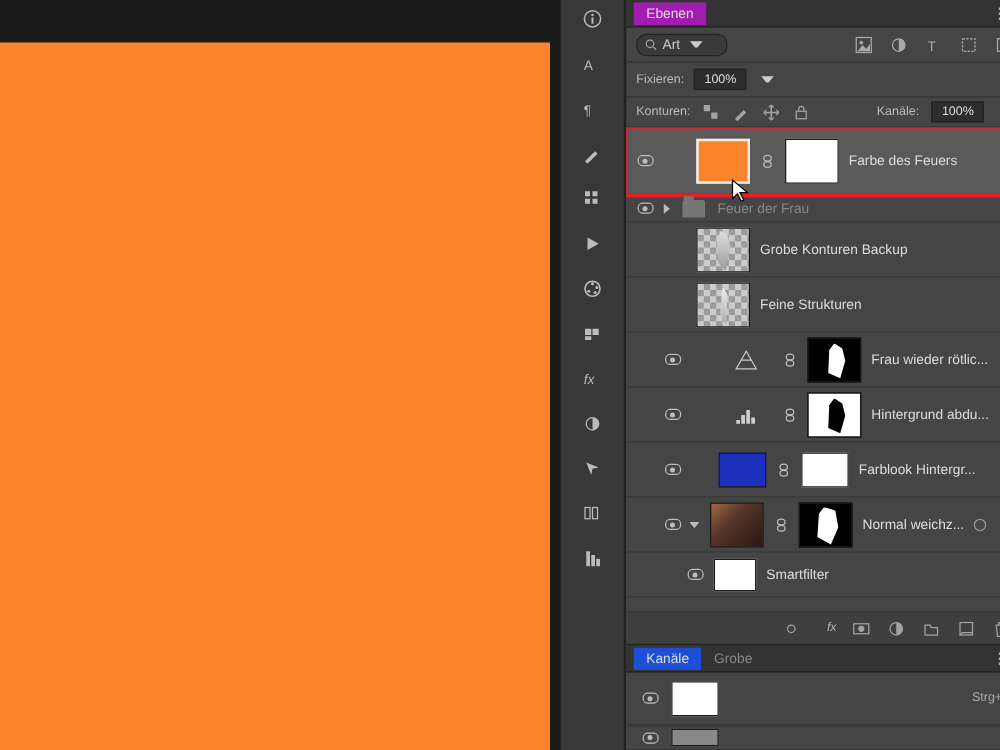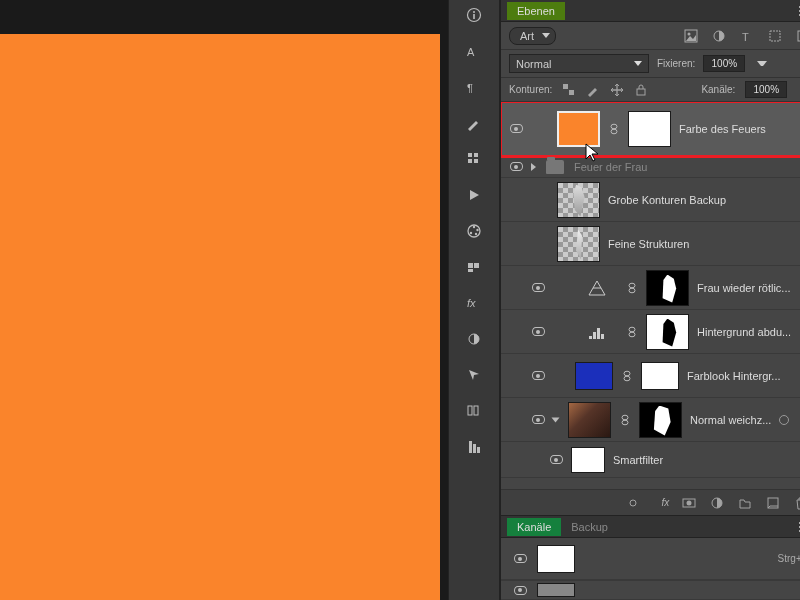--- a/index.html
+++ b/index.html
@@ -3,25 +3,25 @@
 <meta charset="utf-8">
 <style>
 *{box-sizing:border-box;margin:0;padding:0;font-family:Tahoma,Arial,sans-serif;font-size:11px;color:#ccc;user-select:none}
 body{background:#2a2a2a;width:800px;height:600px;overflow:hidden;display:flex}
 .canvas-pane{flex:0 0 448px;height:600px;background:#1a1a1a;position:relative}
 .canvas{position:absolute;top:34px;left:0;width:440px;height:566px;background:#fa842b}
 .tool-strip{flex:0 0 52px;background:#383838;border-left:1px solid #222;border-right:1px solid #222;height:600px;display:flex;flex-direction:column;align-items:center;padding-top:4px;gap:14px}
 .tool-strip .ti{width:22px;height:22px;display:flex;align-items:center;justify-content:center;color:#b8b8b8}
 .panel-col{flex:1;display:flex;flex-direction:column;background:#454545;height:600px;border-left:1px solid #222}
 .panel-tabbar{height:22px;background:#333;display:flex;align-items:center;padding:0 6px;border-bottom:1px solid #222}
-.panel-tabbar .tab{background:#4d7c0f;padding:3px 10px;font-size:11px;color:#ddd}
+.panel-tabbar .tab{background:#a21caf;padding:3px 10px;font-size:11px;color:#ddd}
 .panel-tabbar .menu{margin-left:auto;width:14px;height:10px;display:flex;flex-direction:column;justify-content:space-between}
 .panel-tabbar .menu span{height:2px;background:#aaa;display:block}
 .opts-row{height:28px;display:flex;align-items:center;padding:0 8px;gap:10px;border-bottom:1px solid #333}
-.search-pill{display:flex;align-items:center;background:#3a3a3a;border:1px solid #222;border-radius:8px;height:18px;padding:0 6px;gap:4px;width:47px}
+.search-pill{display:flex;align-items:center;background:#3a3a3a;border:1px solid #222;border-radius:8px;height:18px;padding:0 6px;gap:4px;width:73px}
 .search-pill svg{opacity:.8}
 .icons-row{display:flex;gap:12px;margin-left:auto}
 .icons-row .ic{width:16px;height:16px;display:flex;align-items:center;justify-content:center;opacity:.85}
 .blend-row{height:28px;display:flex;align-items:center;padding:0 8px;gap:8px;border-bottom:1px solid #333}
 .combo{display:flex;align-items:center;background:#3a3a3a;border:1px solid #242424;height:19px;padding:0 6px;flex:1;justify-content:space-between;max-width:140px}
 .combo .car{border-left:4px solid transparent;border-right:4px solid transparent;border-top:5px solid #ddd}
 .pct-box{background:#2d2d2d;border:1px solid #222;width:42px;height:17px;line-height:15px;text-align:center;font-size:10px;color:#ddd}
 .label-s{font-size:10px;color:#bcbcbc}
 .lock-row{height:24px;display:flex;align-items:center;padding:0 8px;gap:10px;border-bottom:1px solid #333}
 .lock-row .li{width:14px;height:14px;opacity:.8}
@@ -40,21 +40,21 @@
 .thumb{width:43px;height:36px;border:1px solid #1b1b1b;background:#fff;flex-shrink:0}
 .thumb.sm{width:38px;height:28px}
 .link-ic{width:12px;height:12px;display:flex;align-items:center;justify-content:center;color:#bbb;flex-shrink:0}
 .layer-name{font-size:11px;color:#ddd;white-space:nowrap;overflow:hidden;text-overflow:ellipsis;flex:1}
 .checker{background-image:linear-gradient(45deg,#999 25%,transparent 25%),linear-gradient(-45deg,#999 25%,transparent 25%),linear-gradient(45deg,transparent 75%,#999 75%),linear-gradient(-45deg,transparent 75%,#999 75%);background-size:10px 10px;background-position:0 0,0 5px,5px -5px,-5px 0;background-color:#ccc}
 .sel{outline:3px solid #ec1d24;outline-offset:-1px;background:#5a5a5a!important}
 .sel .thumb:first-of-type{border:2px solid #e2e2e2}
 .bottom-icons{height:26px;border-top:1px solid #333;display:flex;align-items:center;justify-content:flex-end;gap:12px;padding:0 10px;background:#3f3f3f}
 .bottom-icons .bi{width:16px;height:16px;opacity:.8;display:flex;align-items:center;justify-content:center}
 .kanale{background:#454545;border-top:1px solid #222}
-.kanale .panel-tabbar .tab{background:#15803d}
+.kanale .panel-tabbar .tab{background:#1d4ed8}
 .kanale .panel-tabbar .tab.inact{background:#333;color:#888}
 .chan-row{display:flex;align-items:center;height:42px;padding:0 12px;gap:10px;border-bottom:1px solid #393939}
 .chan-row .short{margin-left:auto;font-size:10px;color:#aaa}
 .cursor{position:absolute;left:584px;top:142px;pointer-events:none}
 .tri{width:10px;height:6px;margin-left:4px;display:inline-block}
 .tri:before{content:"";border-left:4px solid transparent;border-right:4px solid transparent;border-top:5px solid #ccc;display:block}
 .adjust-ic{width:43px;height:36px;display:flex;align-items:center;justify-content:center}
 .mask-sil{width:43px;height:36px;background:#000;position:relative;border:1px solid #1b1b1b;flex-shrink:0}
 .mask-sil .s{position:absolute;background:#fff}
 .photo-thumb{width:43px;height:36px;background:linear-gradient(135deg,#a46843 0%,#563428 40%,#2a1812 100%);border:1px solid #1b1b1b;flex-shrink:0}
@@ -197,24 +197,20 @@
       <div class="ic">
           <svg width="14" height="14">
             <rect x="2" y="2" width="10" height="10" fill="none" stroke="#bbb"></rect>
             <rect x="4" y="4" width="6" height="6" fill="#bbb"></rect>
           </svg>
         </div>
     </div>
   </div>
 
   <div class="blend-row">
-    <div class="combo">
-      <span>Normal</span>
-      <span class="car"></span>
-    </div>
     <span class="label-s">Fixieren:</span>
     <div class="pct-box">100%</div>
     <span class="tri"></span>
   </div>
 
   <div class="lock-row">
     <span class="label-s">Konturen:</span>
     <svg class="li" width="14" height="14">
         <rect x="1" y="1" width="5" height="5" fill="#bbb"></rect>
         <rect x="7" y="7" width="5" height="5" fill="#bbb"></rect>
@@ -410,21 +406,21 @@
     <div class="bi">
         <svg width="14" height="14">
           <path d="M3 4 L11 4 L10 13 L4 13 Z M5 4 L5 2 L9 2 L9 4" fill="none" stroke="#bbb"></path>
         </svg>
       </div>
   </div>
 
   <div class="kanale">
     <div class="panel-tabbar">
       <div class="tab">Kanäle</div>
-      <div class="tab inact">Backup</div>
+      <div class="tab inact">Grobe</div>
       <div class="menu">
           <span></span>
           <span></span>
           <span></span>
         </div>
     </div>
     <div class="chan-row">
       <div class="vis">
           <div class="eye"></div>
         </div>

